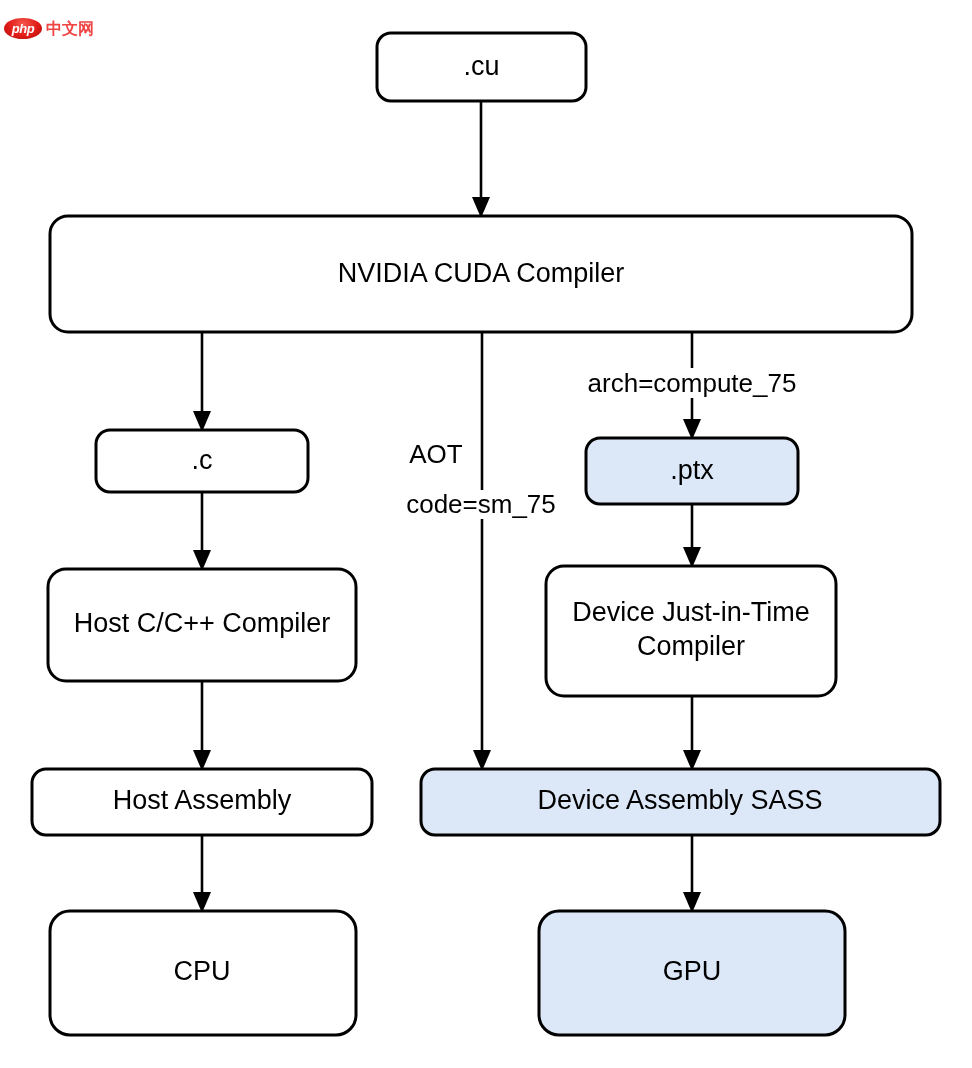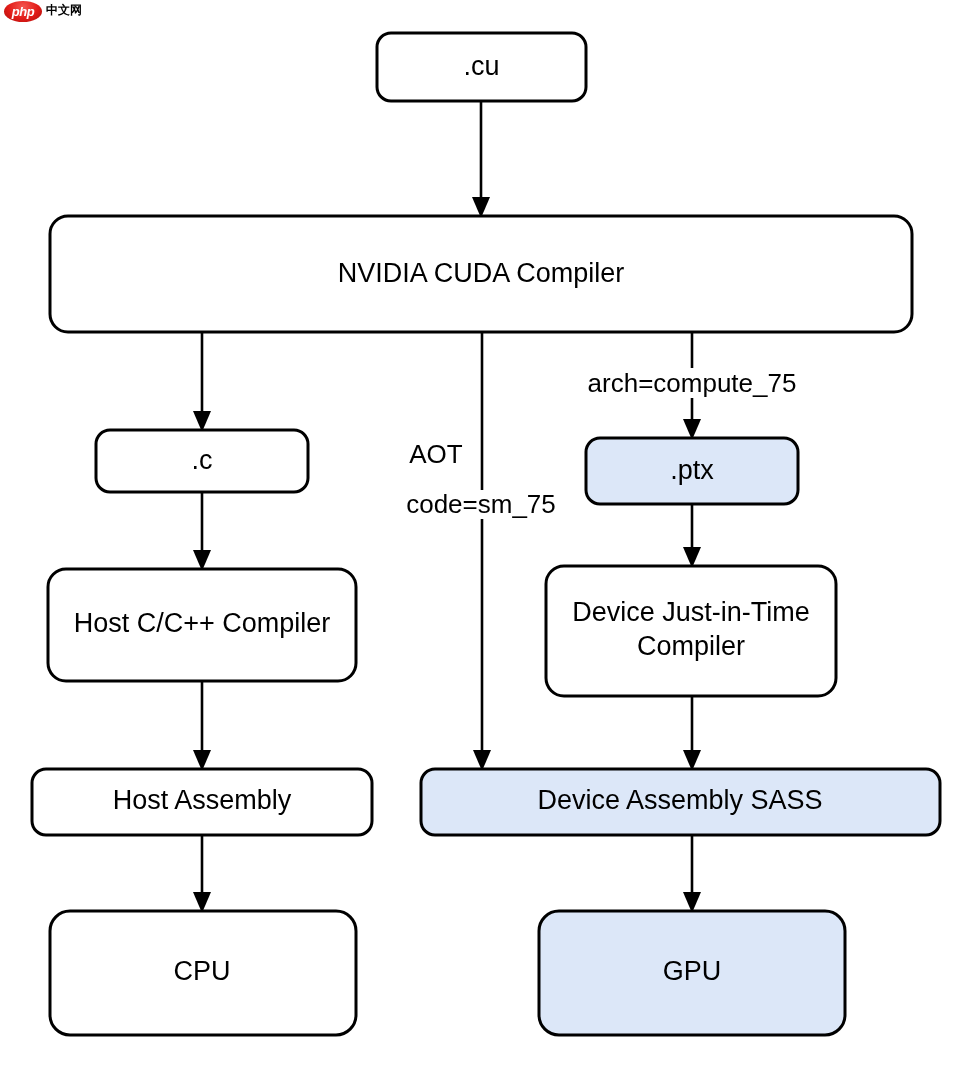--- a/index.html
+++ b/index.html
@@ -49,21 +49,21 @@
     font-family: "Liberation Sans", sans-serif;
     font-size: 26px;
     fill: #000000;
     text-anchor: middle;
     dominant-baseline: middle;
   }
   
   #watermark {
     position: absolute;
     left: 4px;
-    top: 0;
+    top: 17px;
     display: flex;
     align-items: center;
     gap: 4px;
     height: 22px;
     pointer-events: none;
   }
   #watermark .wm-badge {
     width: 38px;
     height: 21px;
     border-radius: 50%;
@@ -71,24 +71,24 @@
     color: #ffffff;
     font-family: "Liberation Sans", sans-serif;
     font-size: 13px;
     font-weight: bold;
     font-style: italic;
     line-height: 21px;
     text-align: center;
     letter-spacing: -0.5px;
   }
   #watermark .wm-text {
-    font-family: Liberation Mono, monospace;
-    font-size: 12px;
+    font-family: Liberation Serif, serif;
+    font-size: 16px;
     font-weight: bold;
-    color: #000000;
+    color: #ef4444;
     letter-spacing: 0px;
     line-height: 21px;
   }
 </style>
 </head>
 <body>
 
 <div id="diagram-root">
 
   <svg class="diagram" viewBox="0 0 972 1068" xmlns="http://www.w3.org/2000/svg">

